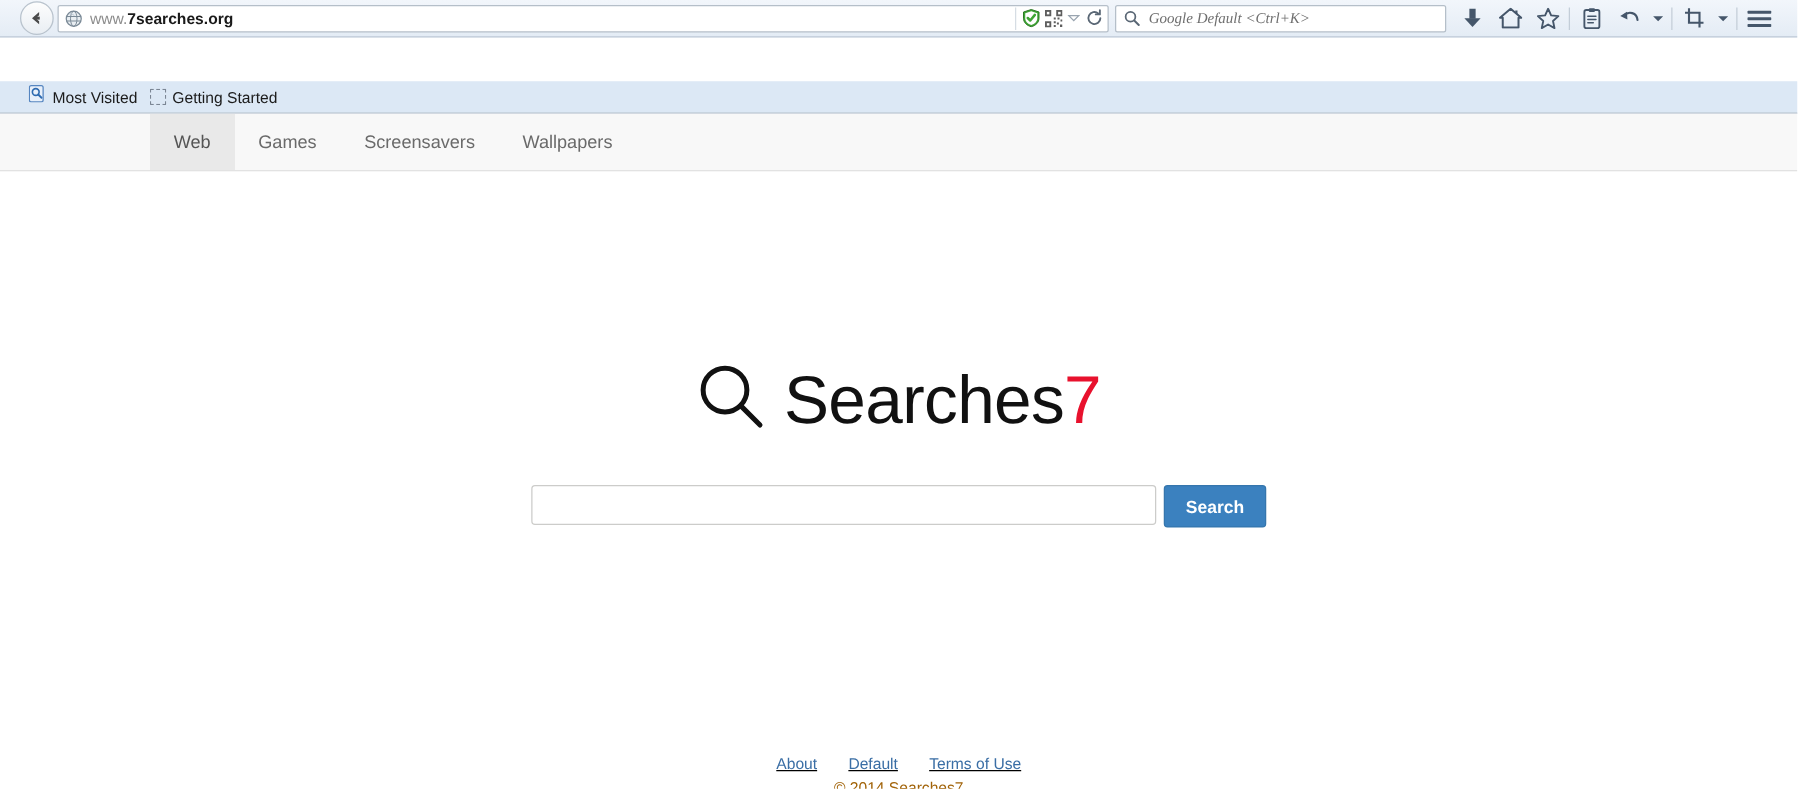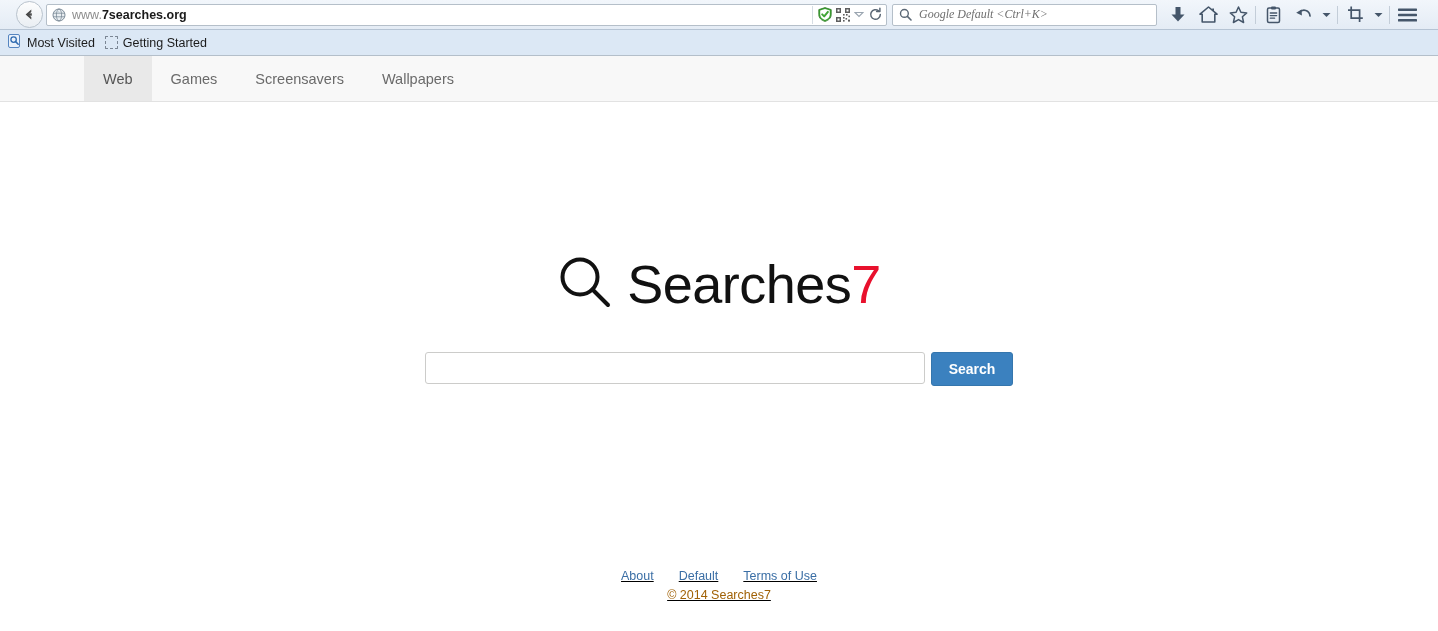--- a/index.html
+++ b/index.html
@@ -136,22 +136,23 @@
     margin: 0 2px;
   }
 
   
   .bookmarks-bar {
     height: 26px;
     background: #dce8f5;
     border-bottom: 1px solid #b4bfca;
     display: flex;
     align-items: center;
-    padding-left: 4px;
-    box-sizing: border-box;
+    padding-left: 19px;
+    box-sizing: border-box;
+    margin-top: 35px;
   }
   .bookmark-item {
     display: flex;
     align-items: center;
     padding: 2px 6px 2px 4px;
     cursor: pointer;
     border-radius: 2px;
   }
   .bookmark-label {
     font-size: 12.5px;
@@ -174,21 +175,21 @@
     position: relative;
     overflow: hidden;
   }
 
   .site-nav {
     height: 46px;
     background: #f8f8f8;
     border-bottom: 1px solid #e2e2e2;
     display: flex;
     align-items: stretch;
-    padding-left: 84px;
+    padding-left: 120px;
     box-sizing: border-box;
   }
   .site-tab {
     display: flex;
     align-items: center;
     padding: 0 19px;
     font-size: 14.5px;
     color: #6a6a6a;
     cursor: pointer;
     white-space: nowrap;

